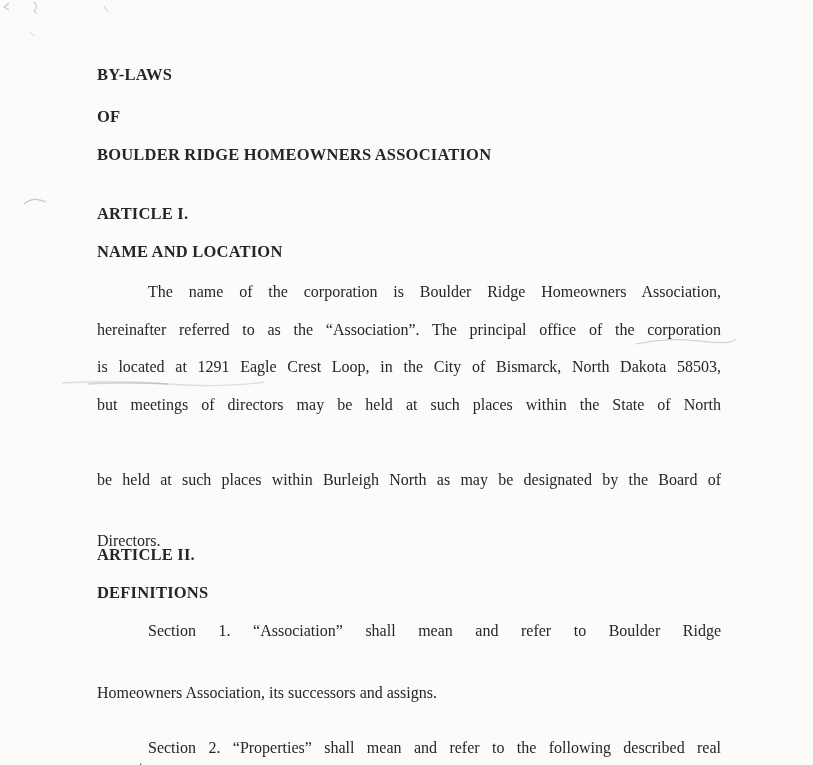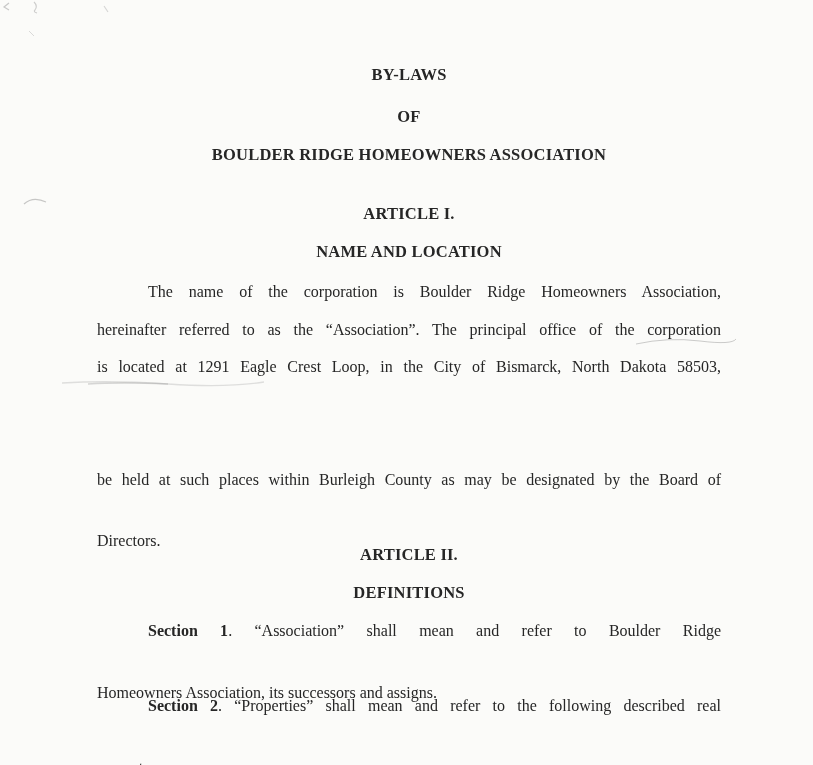--- a/index.html
+++ b/index.html
@@ -7,36 +7,36 @@
     position: relative;
     width: 813px;
     height: 765px;
     background: #fbfbf9;
     overflow: hidden;
     font-family: "Liberation Serif", "DejaVu Serif", serif;
     color: #262626;
   }
   .abs { position: absolute; left: 97px; width: 624px; line-height: 1.35; }
   .heading {
-    text-align: center;
+    text-align: left;
     font-weight: bold;
     font-size: 16.5px;
     letter-spacing: 0.2px;
   }
   .bodyline {
     font-size: 16px;
     box-sizing: border-box;
   }
   .jline {
     text-align: justify;
     text-align-last: justify;
   }
   .lline { text-align: left; margin-top: 24px; }
   .indented { padding-left: 51px; }
-  .seclabel { font-weight: bold; }
+  .seclabel { font-weight: normal; }
   .artifacts { position: absolute; left: 0; top: 0; pointer-events: none; }
 </style>
 </head>
 <body>
 
 <div class="page">
 
   <svg class="artifacts" width="813" height="765" viewBox="0 0 813 765">
     <path d="M9 3 L4 7 L9 10" fill="none" stroke="#a6a6a6" stroke-width="1.2" opacity="0.6"></path>
     <path d="M34 2 Q38 6 35 10 Q33 12 37 13" fill="none" stroke="#a6a6a6" stroke-width="1.1" opacity="0.55"></path>
@@ -51,25 +51,26 @@
   <div class="abs heading" style="top:64px">BY-LAWS</div>
   <div class="abs heading" style="top:106px">OF</div>
   <div class="abs heading" style="top:144px">BOULDER RIDGE HOMEOWNERS ASSOCIATION</div>
 
   <div class="abs heading" style="top:241px">NAME AND LOCATION</div>
   <div class="abs heading" style="top:203px">ARTICLE I.</div>
 
   <div class="abs bodyline jline indented" style="top:281px">The name of the corporation is Boulder Ridge Homeowners Association,</div>
   <div class="abs bodyline jline" style="top:318.5px">hereinafter referred to as the “Association”.  The principal office of the corporation</div>
   <div class="abs bodyline jline" style="top:356px">is located at 1291 Eagle Crest Loop, in the City of Bismarck, North Dakota 58503,</div>
-  <div class="abs bodyline jline" style="top:468.5px">be held at such places within Burleigh County as may be designated by the Board of</div>
+  <div class="abs bodyline jline" style="top:393.5px">but meetings of directors may be held at such places within the State of North</div>
+  <div class="abs bodyline jline" style="top:468.5px">be held at such places within Burleigh North as may be designated by the Board of</div>
   <div class="abs bodyline lline" style="top:506px">Directors.</div>
 
   <div class="abs heading" style="top:544px">ARTICLE II.</div>
   <div class="abs heading" style="top:582px">DEFINITIONS</div>
 
   <div class="abs bodyline jline indented" style="top:620px"><span class="seclabel">Section 1</span><span>.  “Association” shall mean and refer to Boulder Ridge</span></div>
   <div class="abs bodyline lline" style="top:657.5px">Homeowners Association, its successors and assigns.</div>
 
-  <div class="abs bodyline jline indented" style="top:695px"><span class="seclabel">Section 2</span><span>.  “Properties” shall mean and refer to the following described real</span></div>
+  <div class="abs bodyline jline indented" style="top:737px"><span class="seclabel">Section 2</span><span>.  “Properties” shall mean and refer to the following described real</span></div>
   <div class="abs bodyline lline" style="top:732.5px">property:</div>
 
 </div>
 
 </body></html>

